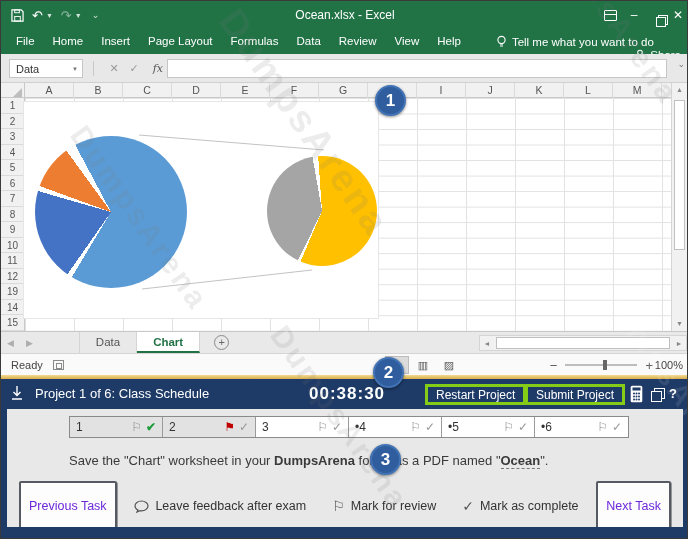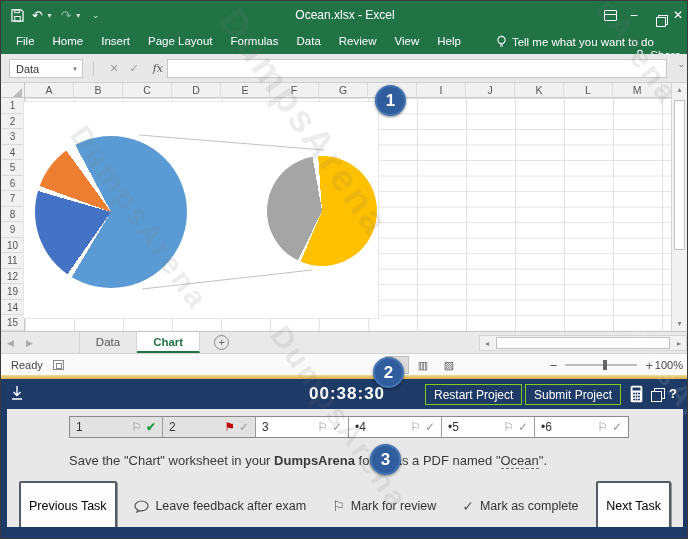--- a/index.html
+++ b/index.html
@@ -90,21 +90,21 @@
   .zoomctl { position:absolute; right:36px; top:0; height:22px; display:flex; align-items:center; gap:8px; color:#555; font-size:13px; }
   .ztrack { width:72px; height:2px; background:#BDBDBD; position:relative; }
   .zhandle { position:absolute; left:52%; top:-4px; width:4px; height:10px; background:#666; }
   .zoomlvl { position:absolute; right:6px; top:0; line-height:22px; font-size:11px; color:#444; }
 
   
   .goldline { position:absolute; left:0; top:374px; width:688px; height:4px; background:linear-gradient(#F3DB92,#D8AC4C); }
   .examhead { position:absolute; left:0; top:378px; width:688px; height:30px; background:#1E3A66; color:#fff; }
   .projlabel { position:absolute; left:34px; top:0; line-height:30px; font-size:13px; }
   .timer { position:absolute; left:308px; top:5px; font-size:17px; font-weight:bold; letter-spacing:1px; }
-  .ebtn { position:absolute; top:5px; height:21px; background:transparent; border:1px solid #84cc16; color:#fff; font-size:12px; font-family:"Liberation Sans",sans-serif; padding:0 8px; }
+  .ebtn { position:absolute; top:5px; height:21px; background:transparent; border:3px solid #84cc16; color:#fff; font-size:12px; font-family:"Liberation Sans",sans-serif; padding:0 8px; }
   .ebtn.restart { left:424px; }
   .ebtn.submit { left:524px; }
   .qmark { position:absolute; left:668px; top:0; line-height:30px; font-weight:bold; font-size:13px; }
   .pinicon { position:absolute; left:10px; top:7px; }
   .calcicon { position:absolute; left:629px; top:6px; }
   .winicon { position:absolute; left:650px; top:8px; position:absolute; width:12px; height:12px; }
   .winicon::before { content:""; position:absolute; left:3px; top:0; width:9px; height:9px; border:1px solid #fff; }
   .winicon::after { content:""; position:absolute; left:0; top:3px; width:9px; height:9px; border:1px solid #fff; background:#1E3A66; }
 
   .examside { position:absolute; width:6px; top:408px; height:118px; background:#1E3A66; }
@@ -115,24 +115,24 @@
   .task:last-child { border-right:none; }
   .task.visited { background:#E2E2E2; }
   .task .ticons { margin-left:auto; display:flex; gap:4px; align-items:center; }
   .tflag { font-size:12px; color:#8a8a8a; }
   .tflag.red { color:#C00000; }
   .tcheck { font-size:12px; color:#9a9a9a; }
   .tcheck.done { color:#1F9D3A; font-weight:bold; }
 
   .instruction { position:absolute; left:62px; top:44px; font-size:13px; color:#3a3a3a; }
   .instruction .b { font-weight:bold; }
-  .instruction .fn { border-bottom:1px dashed #777; }
+  .instruction .fn { border-bottom:1px dashed #777;font-weight:bold; }
 
   .efooter { position:absolute; left:12px; right:12px; top:84px; height:26px; display:flex; align-items:center; }
-  .navbtn { background:#FDFDFD; border:2px solid #565B63; border-radius:2px; padding:16px 8px; font-size:12.5px; color:#000000; font-family:"Liberation Sans",sans-serif; box-shadow:1px 1px 0 rgba(0,0,0,.35); }
+  .navbtn { background:#FDFDFD; border:2px solid #565B63; border-radius:2px; padding:16px 8px; font-size:12.5px; color:#6d28d9; font-family:"Liberation Sans",sans-serif; box-shadow:1px 1px 0 rgba(0,0,0,.35); }
   .centeracts { margin:12px auto; display:flex; align-items:center; gap:26px; font-size:12.5px; color:#333; }
   .act { display:flex; align-items:center; gap:6px; }
   .act .g { font-size:14px; color:#555; }
 
   .examfootstrip { position:absolute; left:0; top:526px; width:688px; height:13px; background:#1E3A66; }
 
   
   .callout { position:absolute; width:31px; height:31px; border-radius:50%; background:#2F5D9E; border:2px solid #4273B5; color:#fff; font-size:17px; font-weight:bold; display:flex; align-items:center; justify-content:center; z-index:60; box-shadow:0 1px 3px rgba(0,0,0,.45); }
 </style>
 </head>
@@ -289,20 +289,21 @@
     </span>
     <span class="zoomlvl">100%</span>
   </div>
 
   <div class="goldline"></div>
 
   <div class="examhead">
     <svg class="pinicon" width="12" height="15" viewBox="0 0 12 15">
       <path d="M6 0 v9 M2.5 6 L6 9.5 L9.5 6 M1 13 h10" stroke="#fff" stroke-width="1.4" fill="none"></path>
     </svg>
+    <span class="projlabel">Project 1 of 6: Class Schedule</span>
     <span class="timer">00:38:30</span>
     <button class="ebtn restart">Restart Project</button>
     <button class="ebtn submit">Submit Project</button>
     <svg class="calcicon" width="13" height="18" viewBox="0 0 13 18">
       <rect x="0.7" y="0.7" width="11.6" height="16.6" rx="1.5" fill="#fff"></rect>
       <rect x="2.5" y="2.5" width="8" height="3" fill="#1E3A66"></rect>
       <circle cx="4" cy="8.5" r="1" fill="#1E3A66"></circle>
         <circle cx="6.5" cy="8.5" r="1" fill="#1E3A66"></circle>
         <circle cx="9" cy="8.5" r="1" fill="#1E3A66"></circle>
       <circle cx="4" cy="11.5" r="1" fill="#1E3A66"></circle>

